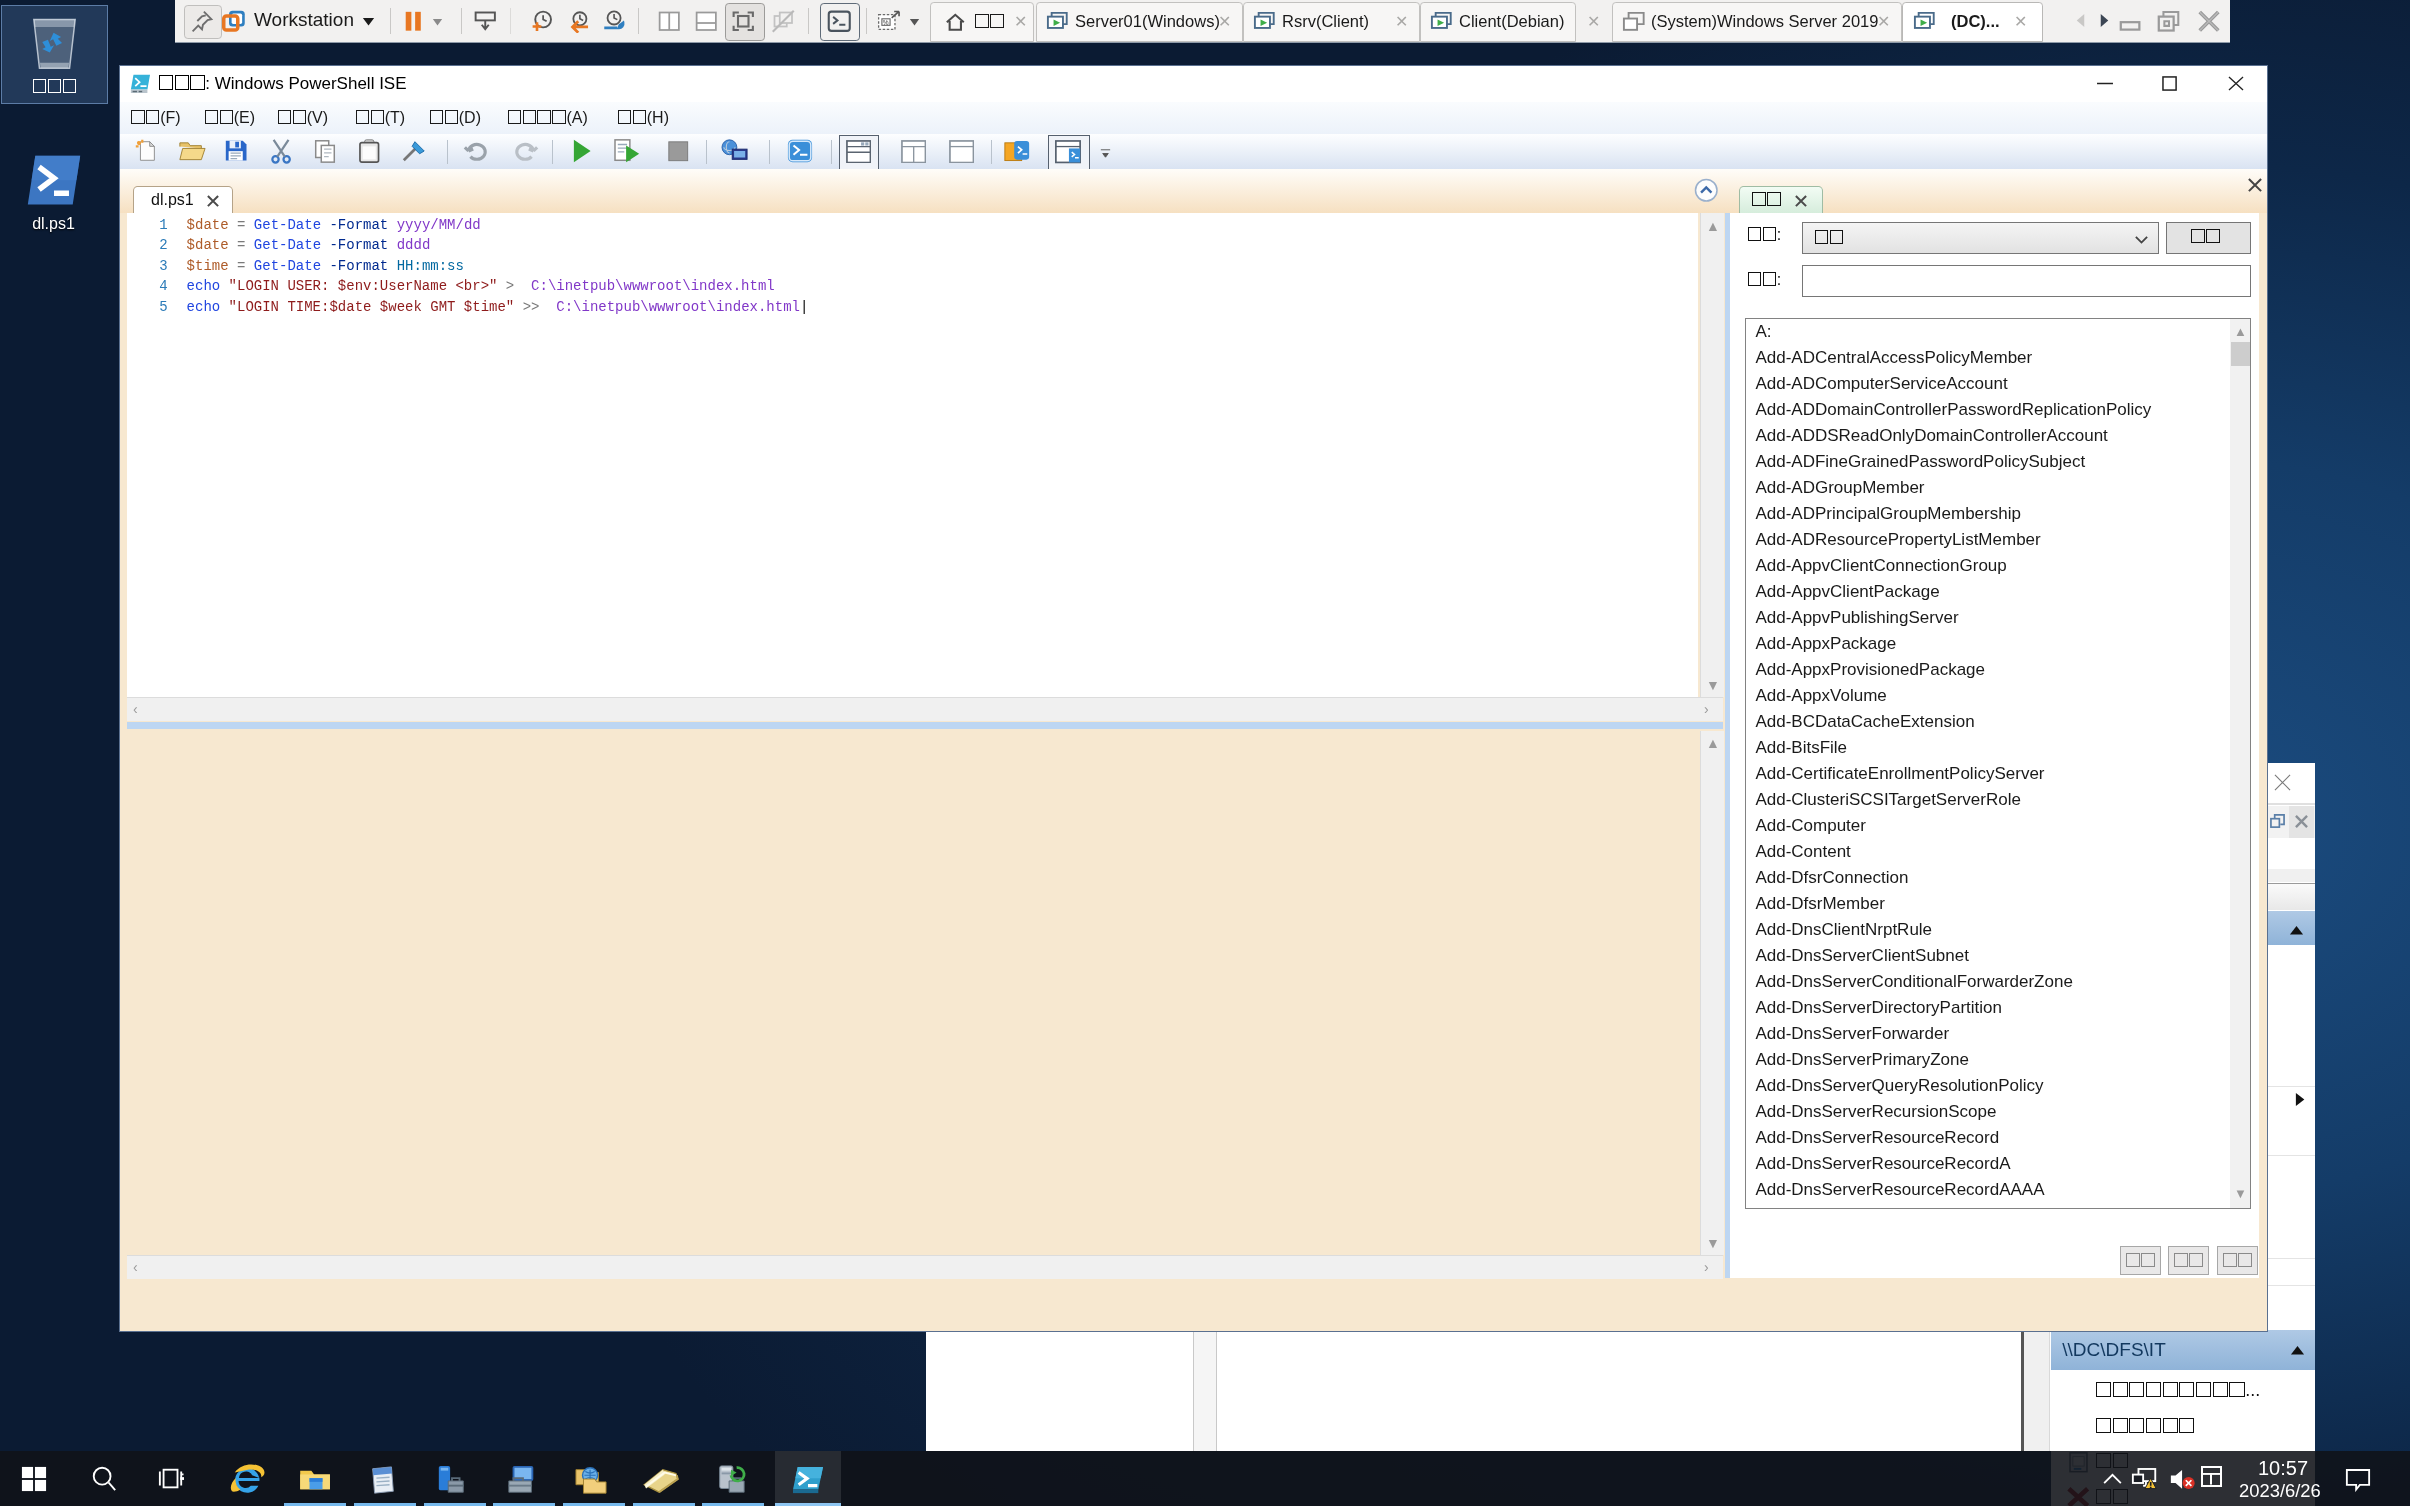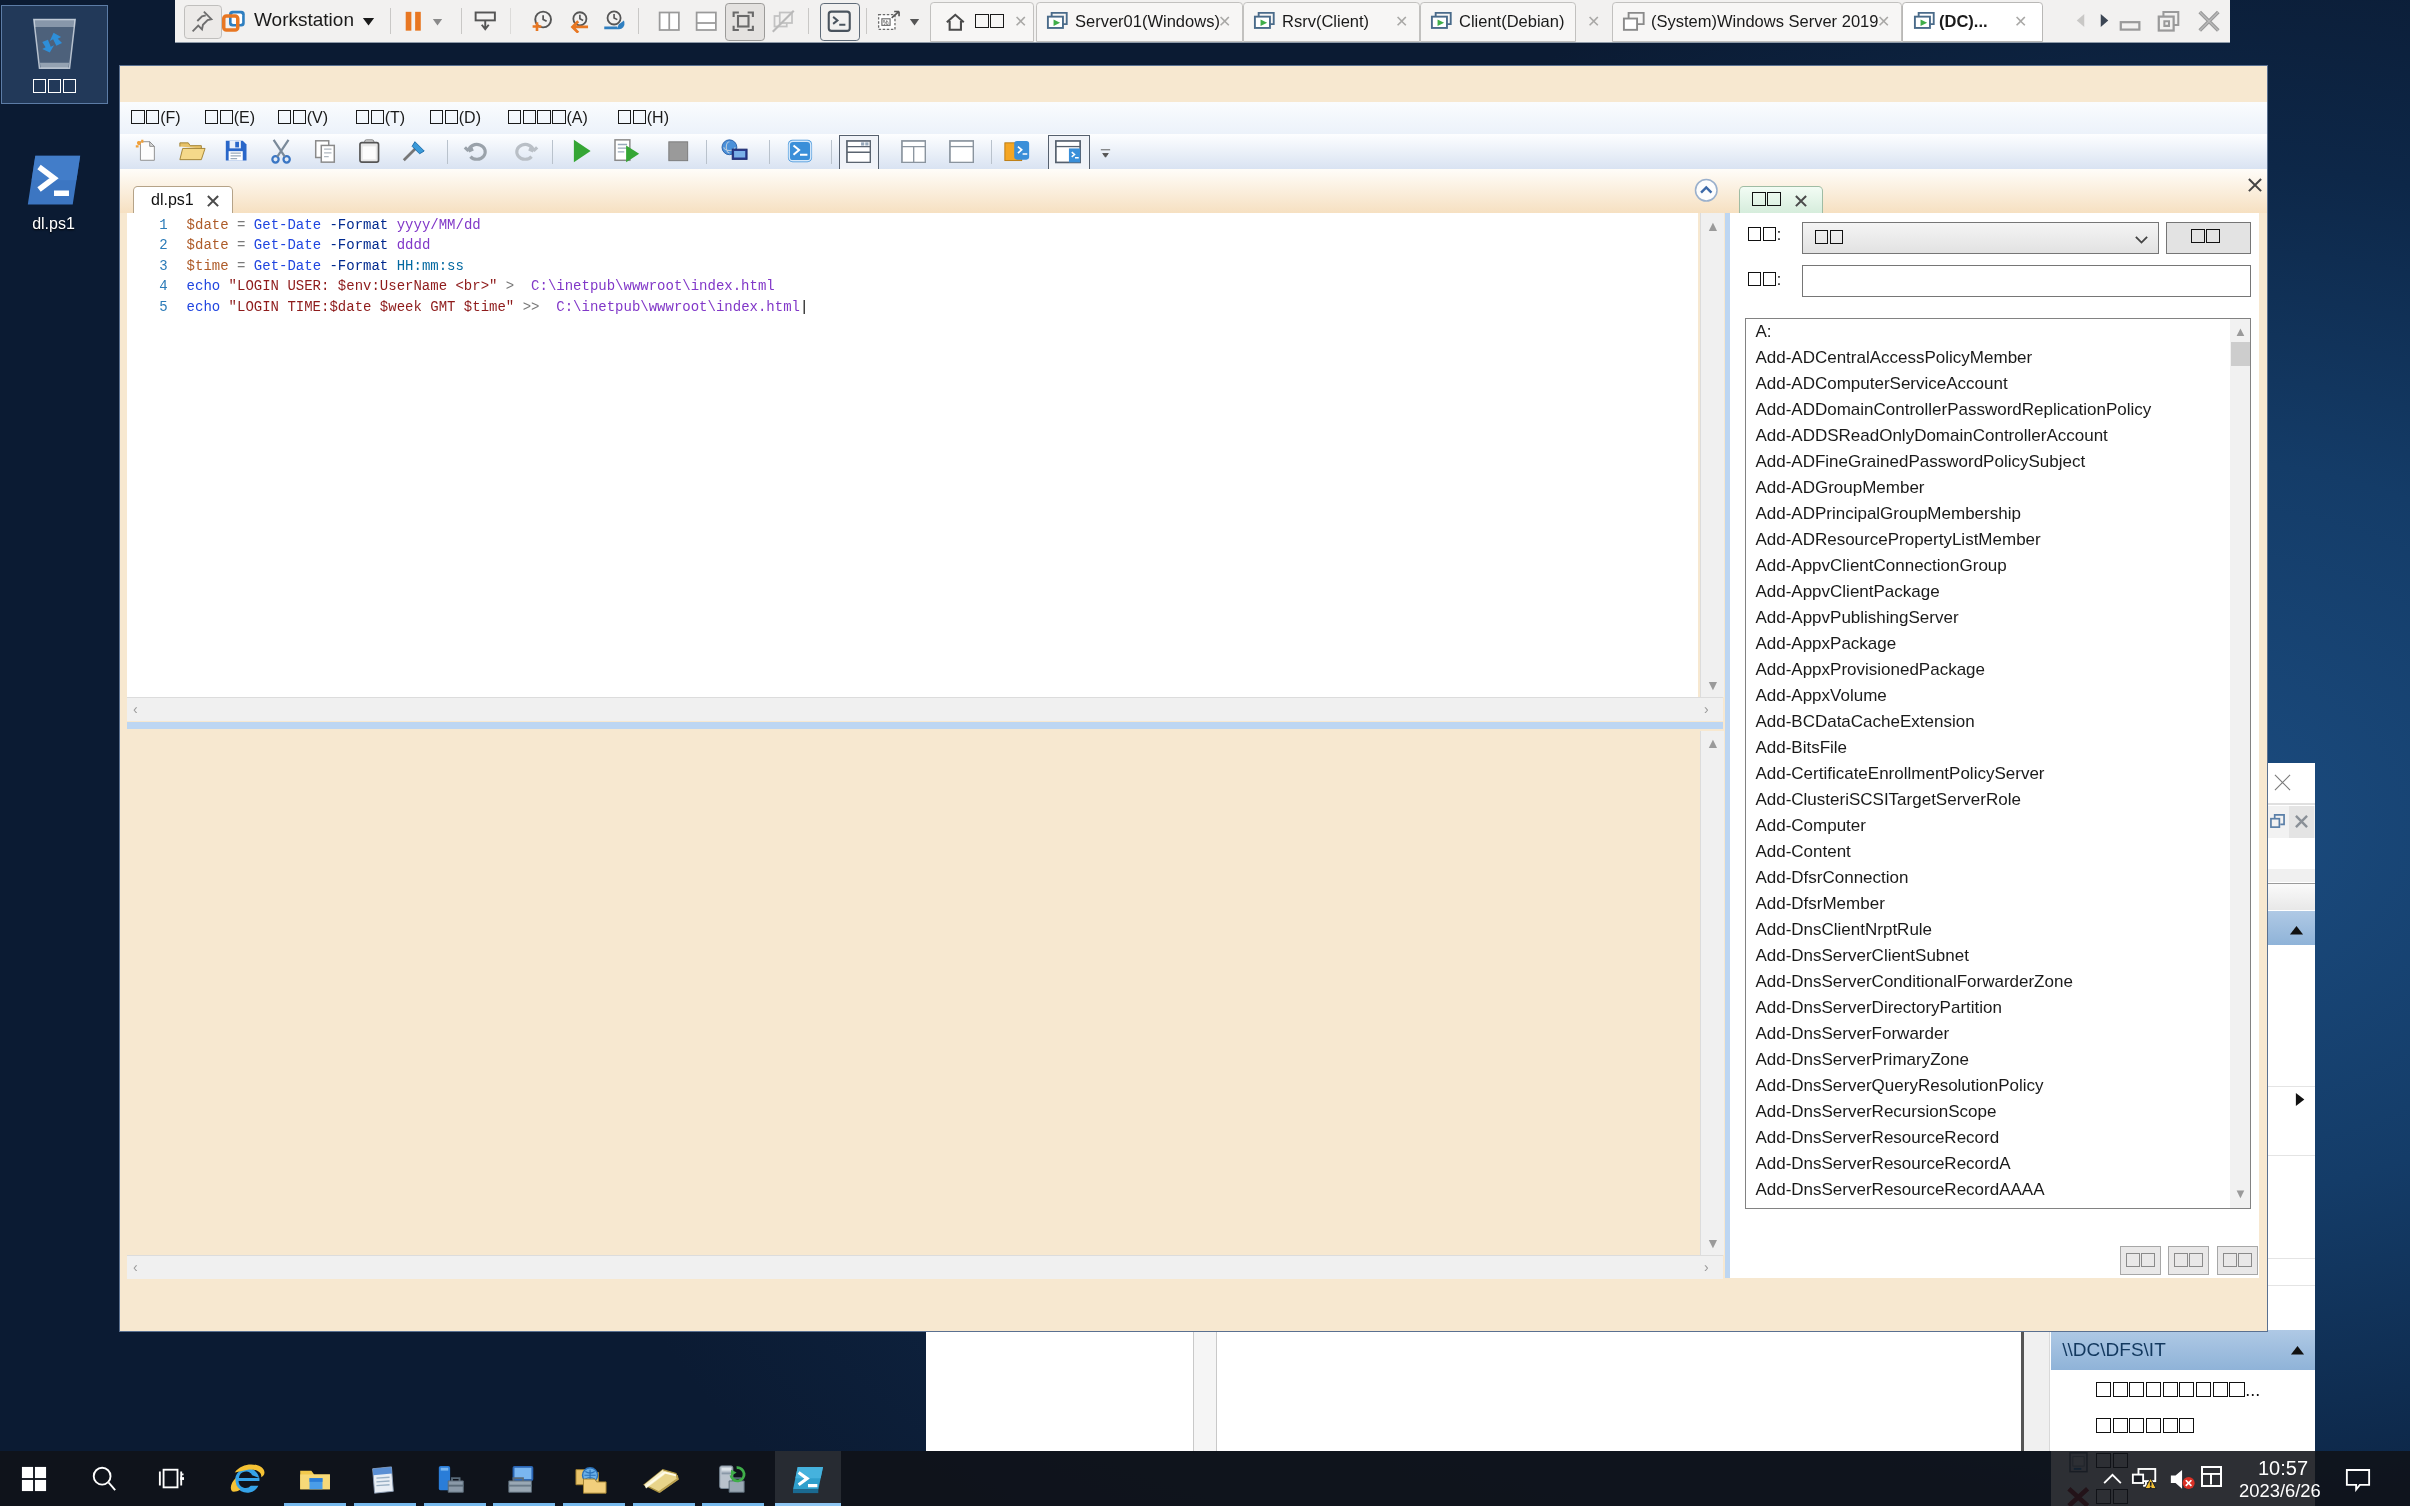--- a/index.html
+++ b/index.html
@@ -112,20 +112,39 @@
       <path d="M6 19 h8" stroke="#2e8fd9" stroke-width="2"></path>
     </svg>
   <span class="abs" style="left:44px;top:121px;font-size:18px;color:#111"><i class="c"></i><i class="c"></i></span>
   <svg class="abs" style="left:15px;top:156px" width="24.5" height="22.6" viewBox="0 0 26 24">
       <path d="M3 3 L23 21 M23 3 L3 21" stroke="#a91e22" stroke-width="5"></path>
     </svg>
   <span class="abs" style="left:44px;top:157px;font-size:18px;color:#111"><i class="c"></i><i class="c"></i></span>
 </div>
 
 <div class="abs" id="ise">
+  <div class="abs" id="title">
+    <svg class="abs" style="left:10.4px;top:6.6px" width="23.5" height="23.5" viewBox="0 0 27 27">
+        <path d="M4 2 h19 l-3 17 H1z" fill="#35b2d9"></path>
+        <path d="M1 19 h19 v4 H1z" fill="#b9c4cc"></path>
+        <rect x="3" y="20.5" width="5" height="1.6" fill="#5a6a74"></rect>
+        <rect x="10" y="20.5" width="4" height="1.6" fill="#5a6a74"></rect>
+        <path d="M6 6 l5 4.5 -5 4.5 M12 15 h7" stroke="#fff" stroke-width="2" fill="none"></path>
+      </svg>
+    <span class="abs" style="left:38px;top:7.5px;font-size:17px;color:#000"><i class="c"></i><i class="c"></i><i class="c"></i>: Windows PowerShell ISE</span>
+    <svg class="abs" style="left:1976px;top:10.4px" width="18" height="15" viewBox="0 0 19 16">
+        <path d="M1 8 h17" stroke="#222" stroke-width="1.6"></path>
+      </svg>
+    <svg class="abs" style="left:2041px;top:10.4px" width="18" height="15" viewBox="0 0 19 16">
+        <rect x="2" y="1" width="14" height="14" fill="none" stroke="#222" stroke-width="1.6"></rect>
+      </svg>
+    <svg class="abs" style="left:2107px;top:10.4px" width="18" height="15" viewBox="0 0 19 16">
+        <path d="M2 1 L17 15 M17 1 L2 15" stroke="#222" stroke-width="1.4"></path>
+      </svg>
+  </div>
   <div class="abs" id="menubar">
     <span class="mi" style="left:10.4px"><i class="c"></i><i class="c"></i>(F)</span>
     <span class="mi" style="left:84px"><i class="c"></i><i class="c"></i>(E)</span>
     <span class="mi" style="left:157px"><i class="c"></i><i class="c"></i>(V)</span>
     <span class="mi" style="left:235px"><i class="c"></i><i class="c"></i>(T)</span>
     <span class="mi" style="left:309px"><i class="c"></i><i class="c"></i>(D)</span>
     <span class="mi" style="left:387px"><i class="c"></i><i class="c"></i><i class="c"></i><i class="c"></i>(A)</span>
     <span class="mi" style="left:497px"><i class="c"></i><i class="c"></i>(H)</span>
   </div>
   <div class="abs" id="isetools">
@@ -492,21 +511,21 @@
     <span class="cl" style="left:264px">✕</span>
   </div>
   <div class="vtab" style="left:1727px;width:141px;background:#fff;border-color:#b9b8b6">
     <svg class="abs" style="left:10.4px;top:8.5px" width="24.5" height="22.6" viewBox="0 0 26 24">
         <g fill="none" stroke="#4a6b8a" stroke-width="2">
           <rect x="2" y="6" width="16" height="12" fill="#fff"></rect>
           <path d="M6 6 V2 h16 v12 h-4"></path>
         </g>
         <path d="M8 9 l7 3.5 -7 3.5z" fill="#3fae49"></path>
       </svg>
-    <span class="tx" style="left:36px;font-weight:bold">(DC)...</span>
+    <span class="tx" style="left:48px;font-weight:bold">(DC)...</span>
     <span class="cl" style="left:111px">✕</span>
   </div>
 
   <svg class="abs" style="left:1898px;top:12.2px" width="15" height="17" viewBox="0 0 16 18">
       <path d="M12 2 L4 9 l8 7z" fill="#c9c8c6"></path>
     </svg>
   <svg class="abs" style="left:1922px;top:12.2px" width="15" height="17" viewBox="0 0 16 18">
       <path d="M4 2 l8 7 -8 7z" fill="#3c4654"></path>
     </svg>
   <svg class="abs" style="left:1943px;top:9.4px" width="26" height="24.5" viewBox="0 0 28 26">

